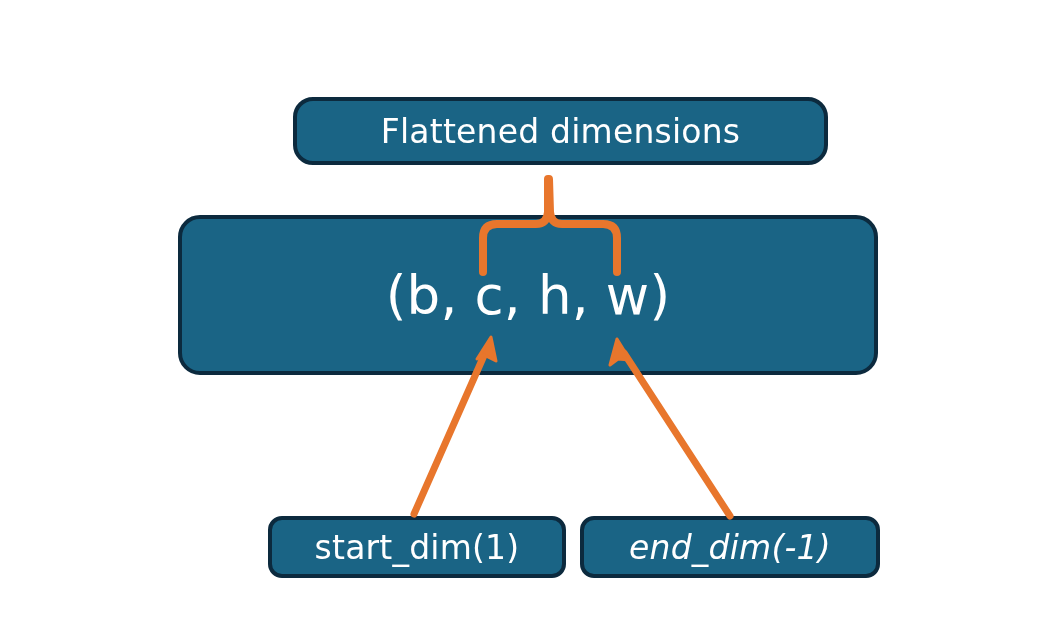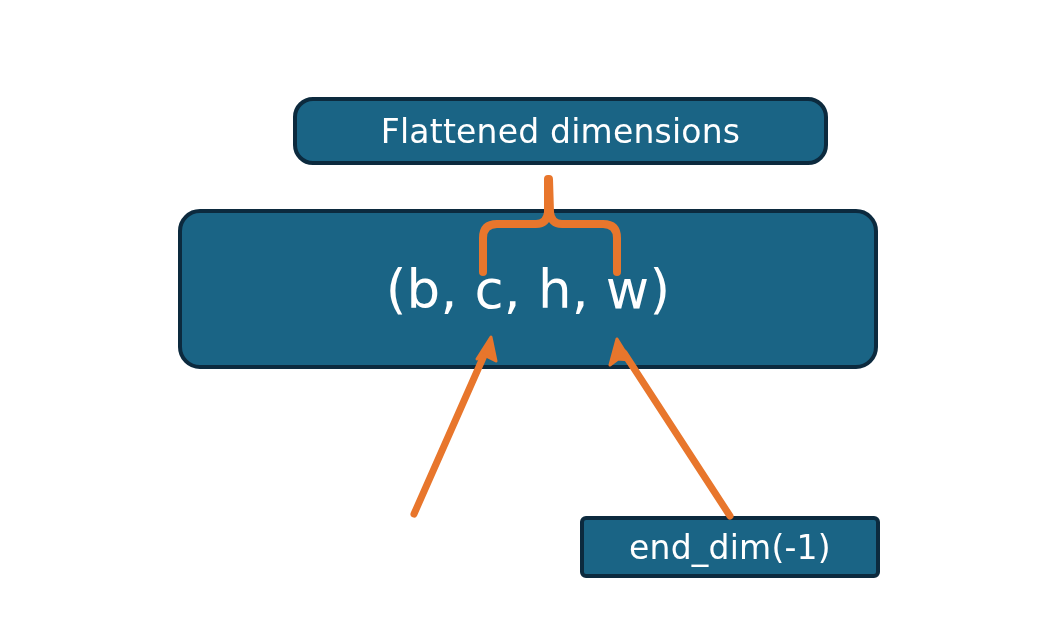--- a/index.html
+++ b/index.html
@@ -34,41 +34,42 @@
   #node-flattened {
     left: 293px;
     top: 97px;
     width: 535px;
     height: 68px;
     font-size: 33px;
     border-radius: 20px;
   }
   #node-shape {
     left: 178px;
-    top: 209px;
+    top: 215px;
     width: 700px;
     height: 160px;
     font-size: 53px;
     border-radius: 22px;
   }
   #node-start-dim {
     left: 268px;
     top: 516px;
     width: 298px;
     height: 62px;
     font-size: 33px;
     border-radius: 14px;
   }
   #node-end-dim {
     left: 580px;
     top: 516px;
     width: 300px;
     height: 62px;
     font-size: 33px;
-    border-radius: 6px;
+    border-radius: 14px;
+    font-style: italic;
   }
   #overlay {
     position: absolute;
     left: 0;
     top: 0;
     width: 1038px;
     height: 632px;
     z-index: 3;
     pointer-events: none;
   }
@@ -83,20 +84,23 @@
 <div id="canvas">
 
   <div class="node" id="node-flattened">
     <span>Flattened dimensions</span>
   </div>
 
   <div class="node" id="node-shape">
     <span class="shape-label">(b, c, h, w)</span>
   </div>
 
+  <div class="node" id="node-start-dim">
+    <span>start_dim(1)</span>
+  </div>
 
   <div class="node" id="node-end-dim">
     <span>end_dim(-1)</span>
   </div>
 
   <svg id="overlay" viewBox="0 0 1038 632" width="1038" height="632">
 
     <g>
       <path d="M 483 272
                L 483 238

